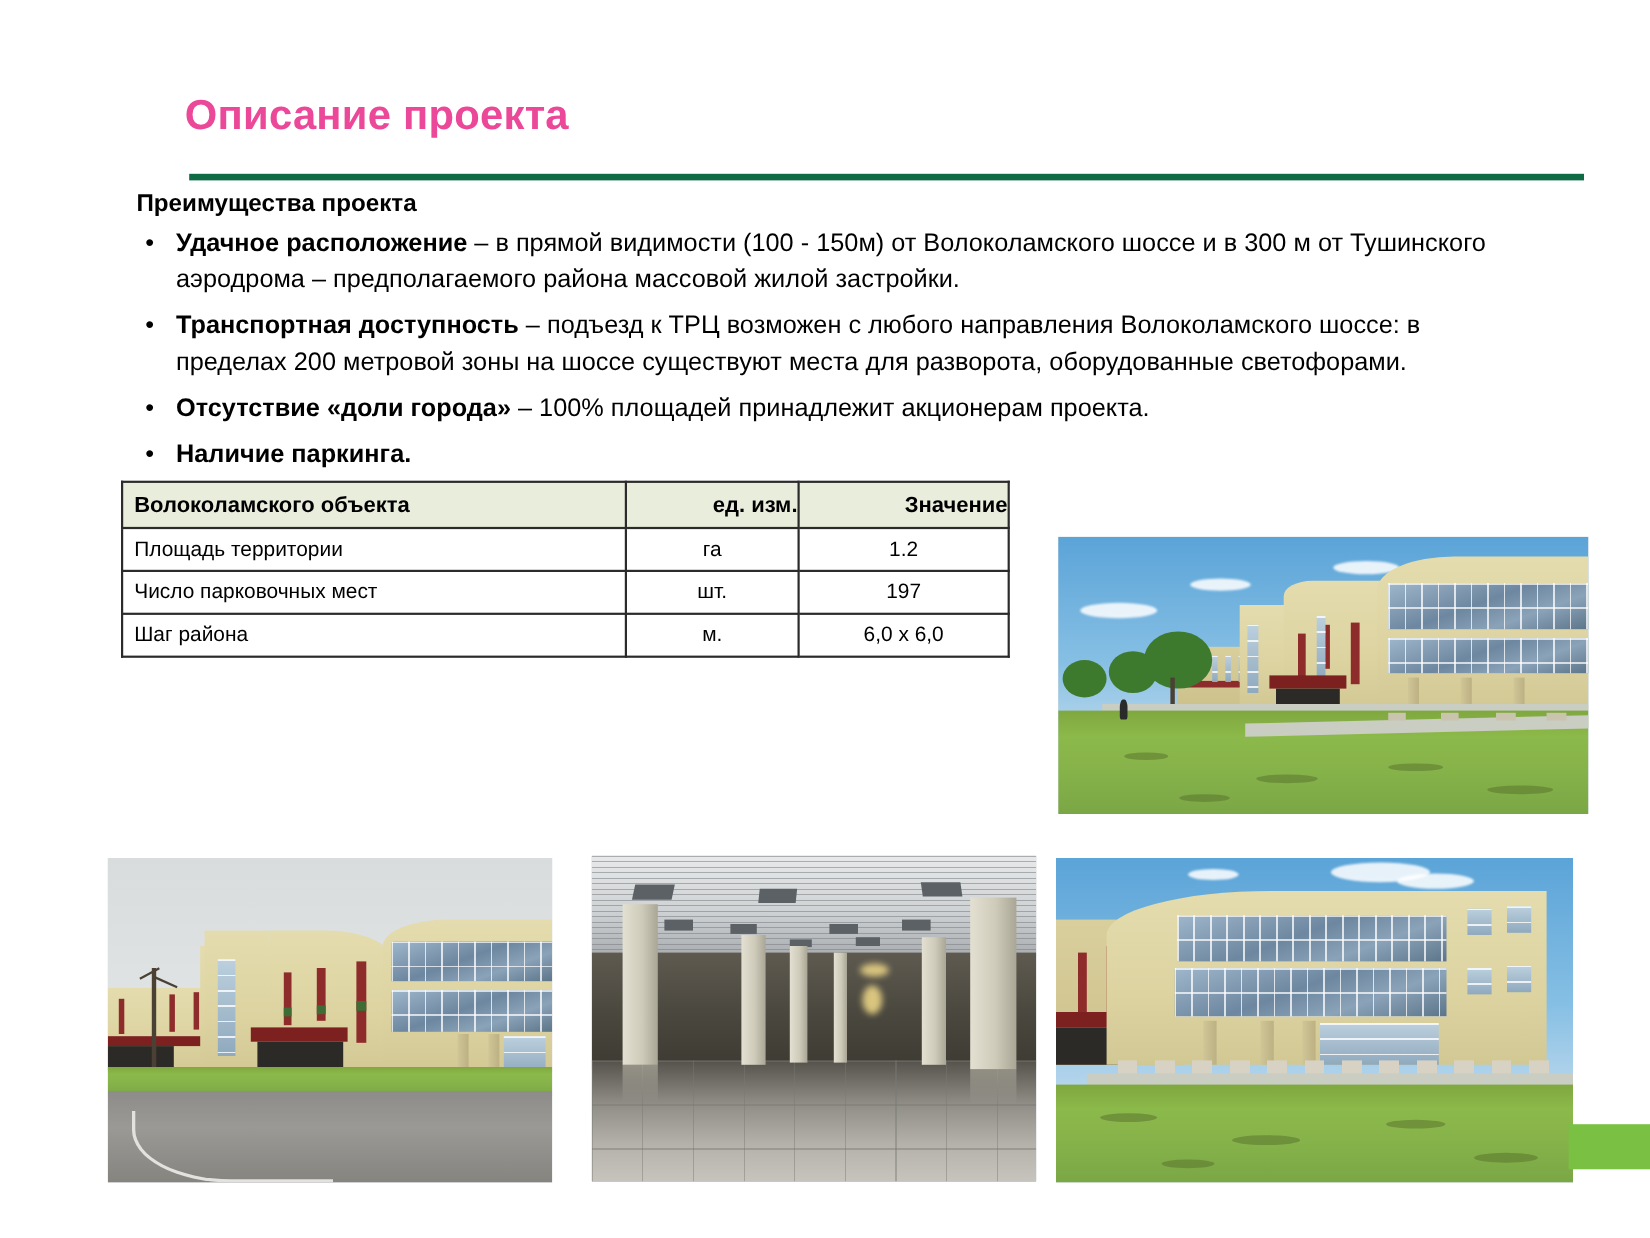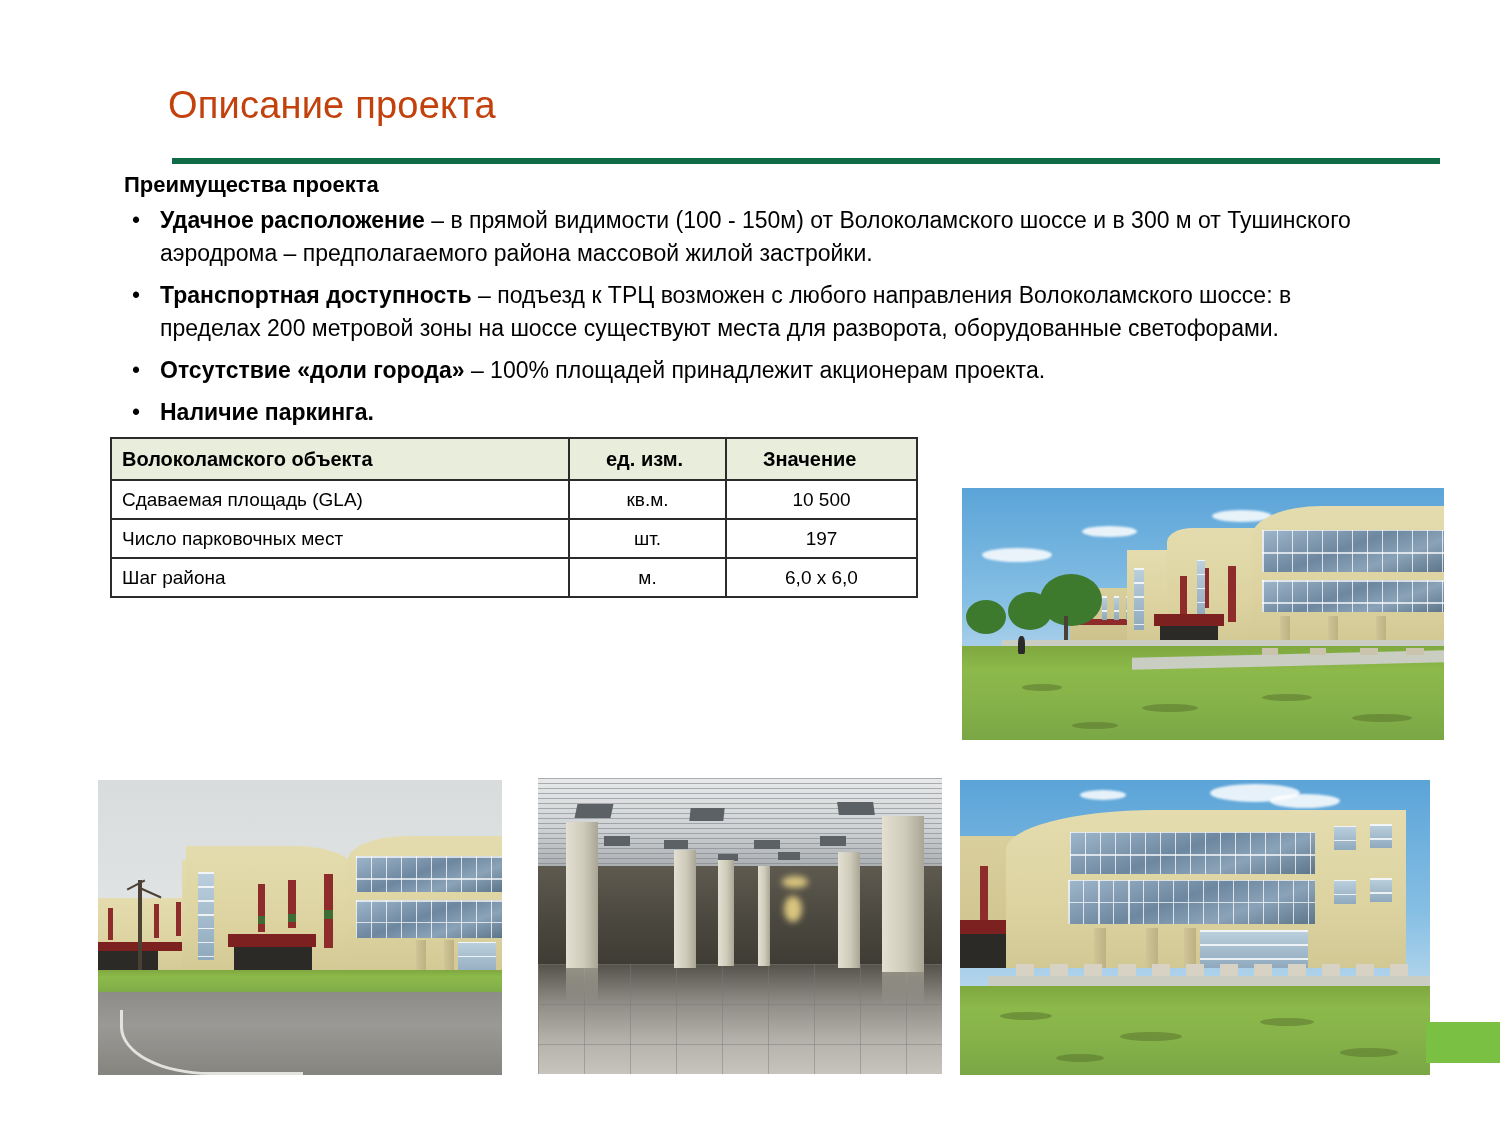--- a/index.html
+++ b/index.html
@@ -15,22 +15,22 @@
     font-family: "Liberation Sans", sans-serif;
     color: #000000;
   }
 
   
   #slide-title {
     position: absolute;
     left: 168px;
     top: 84px;
     font-size: 38px;
-    font-weight: normal;
-    color: #c2410c;
+    font-weight: bold;
+    color: #ec4899;
     letter-spacing: 0.2px;
     white-space: nowrap;
   }
   #title-rule {
     position: absolute;
     left: 172px;
     top: 158px;
     width: 1268px;
     height: 6px;
     background: #0e6b46;
@@ -86,21 +86,21 @@
     box-sizing: border-box;
   }
   #spec-table thead th {
     background: #e9eddb;
     font-weight: bold;
     font-size: 20px;
     height: 42px;
   }
   #spec-table thead th.name { text-align: left; padding-left: 10px; }
   #spec-table thead th.unit,
-  #spec-table thead th.value { text-align: left; padding-left: 36px; }
+  #spec-table thead th.value { text-align: right; padding-left: 36px; }
   #spec-table tbody td.name {
     text-align: left;
     padding-left: 10px;
     background: #ffffff;
   }
   #spec-table tbody td.unit,
   #spec-table tbody td.value {
     text-align: center;
     background: #ffffff;
   }
@@ -248,23 +248,23 @@
     </colgroup>
   <thead>
     <tr>
       <th class="name">Волоколамского объекта</th>
       <th class="unit">ед. изм.</th>
       <th class="value">Значение</th>
     </tr>
   </thead>
   <tbody>
     <tr>
-      <td class="name">Сдаваемая площадь (GLA)</td>
-      <td class="unit">кв.м.</td>
-      <td class="value">10 500</td>
+      <td class="name">Площадь территории</td>
+      <td class="unit">га</td>
+      <td class="value">1.2</td>
     </tr>
     <tr>
       <td class="name">Число парковочных мест</td>
       <td class="unit">шт.</td>
       <td class="value">197</td>
     </tr>
     <tr>
       <td class="name">Шаг района</td>
       <td class="unit">м.</td>
       <td class="value">6,0 х 6,0</td>

